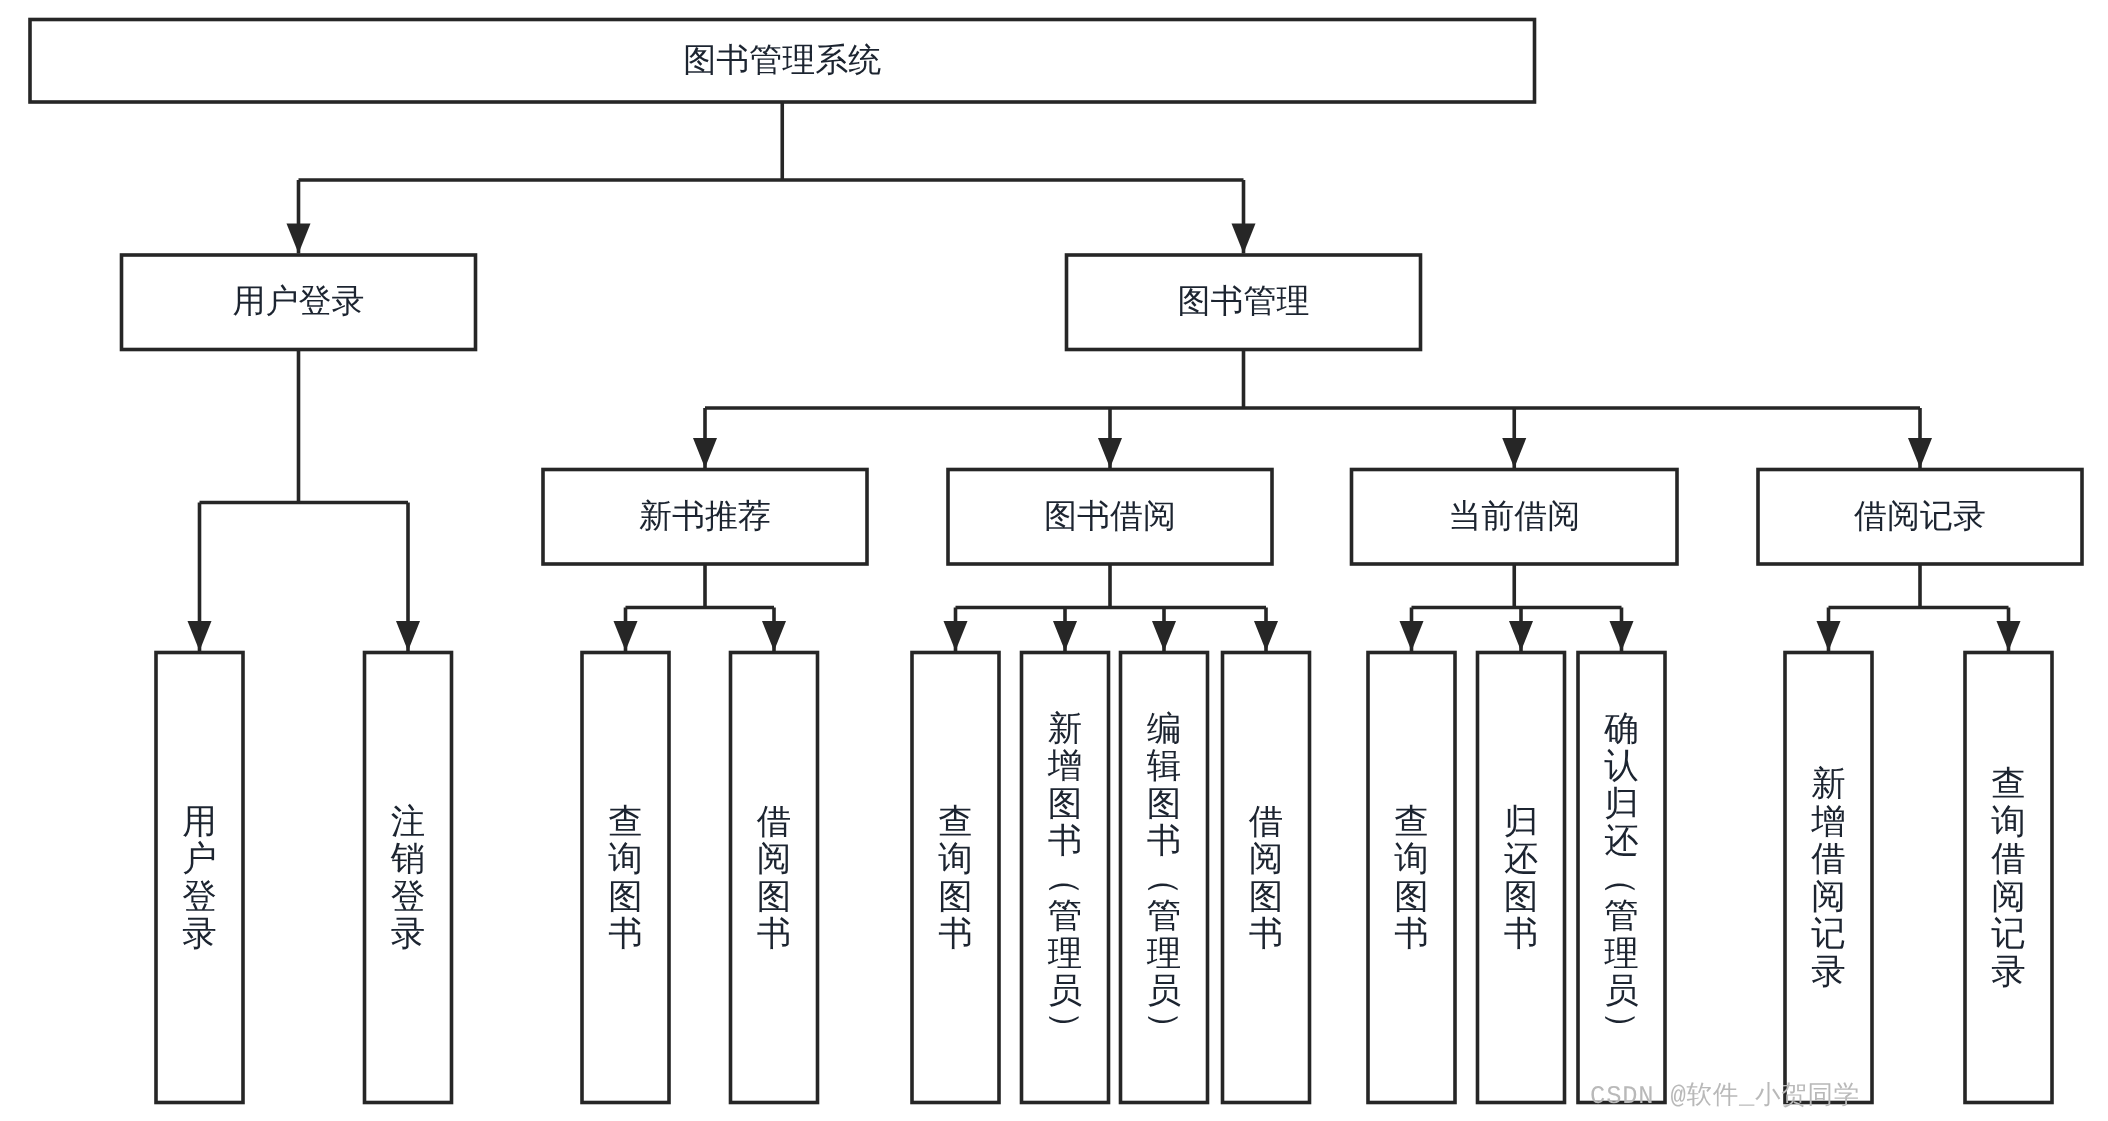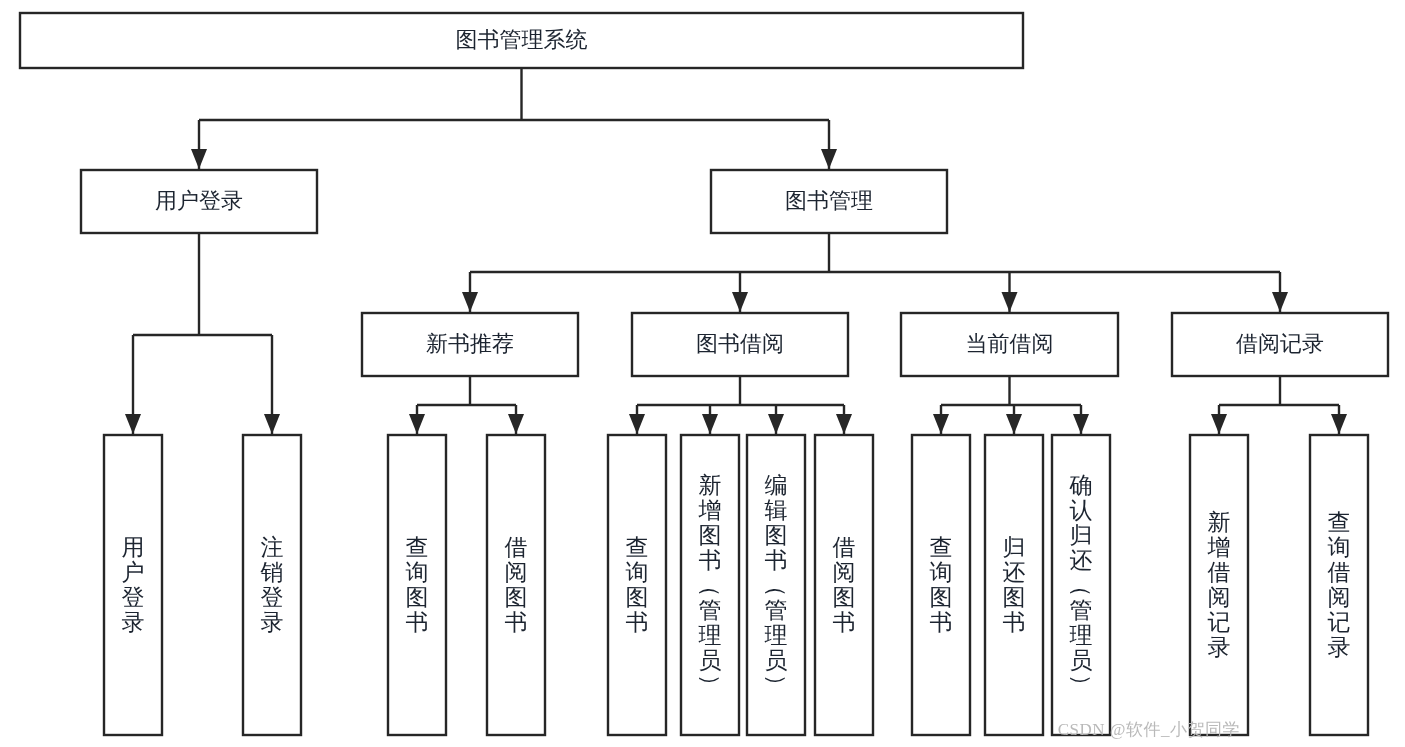--- a/index.html
+++ b/index.html
@@ -45,21 +45,21 @@
     font-family: "Liberation Sans", sans-serif;
     font-size: 22px;
     fill: #1c2430;
     text-anchor: middle;
     dominant-baseline: middle;
   }
   .watermark {
     position: absolute;
     right: 12px;
     bottom: 6px;
-    font-family: Liberation Serif, serif;
+    font-family: Liberation Mono, monospace;
     font-size: 17px;
     color: #b9b9b9;
     white-space: nowrap;
     letter-spacing: 0.5px;
   }
   .vtext-wrap {
     position: absolute;
     display: flex;
     flex-direction: column;
     align-items: center;

